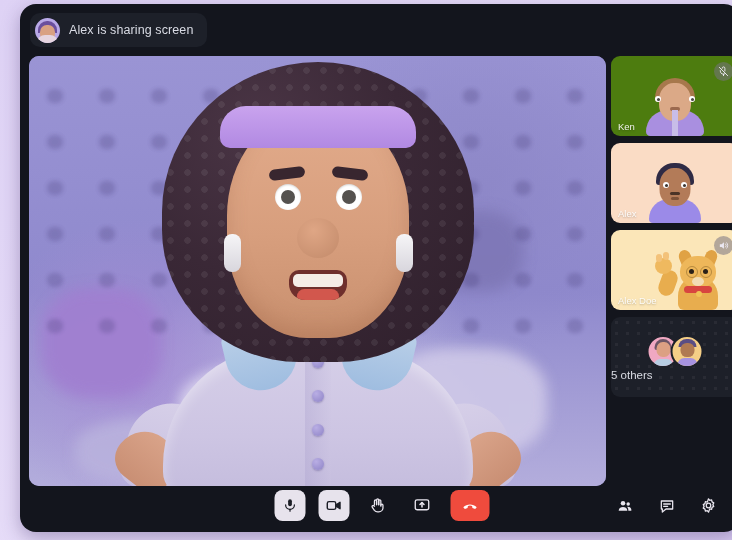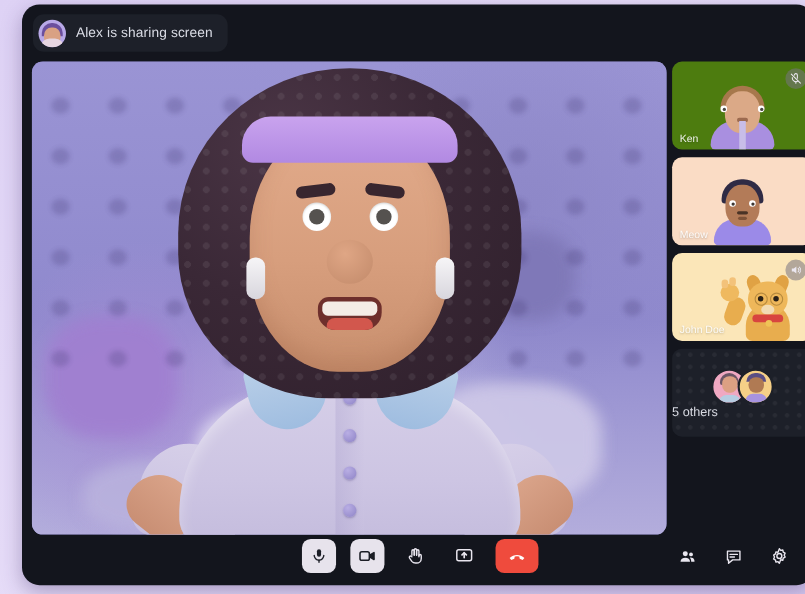--- a/index.html
+++ b/index.html
@@ -489,21 +489,21 @@
         <div class="mini-body" style="width:52px;height:24px;background:#9b8ae8;"></div>
         <div class="mini-hair" style="top:2px;width:38px;height:22px;border-radius:18px 18px 3px 3px;background:#2f2b45;"></div>
         <div class="mini-head" style="top:7px;width:31px;height:38px;background:#b37b58;"></div>
         <div style="position:absolute;left:19px;top:21px;width:6px;height:6px;border-radius:50%;background:#fff;"></div>
         <div style="position:absolute;left:20.5px;top:22.5px;width:3px;height:3px;border-radius:50%;background:#3c3632;"></div>
         <div style="position:absolute;left:37px;top:21px;width:6px;height:6px;border-radius:50%;background:#fff;"></div>
         <div style="position:absolute;left:38.5px;top:22.5px;width:3px;height:3px;border-radius:50%;background:#3c3632;"></div>
         <div style="position:absolute;left:50%;top:31px;margin-left:-5px;width:10px;height:3px;border-radius:2px;background:#4a3326;"></div>
         <div style="position:absolute;left:50%;top:36px;margin-left:-4px;width:8px;height:3px;border-radius:2px;background:#7d5238;"></div>
       </div>
-      <span class="tile-name">Meow</span>
+      <span class="tile-name">Alex</span>
     </div>
 
     <div class="tile" style="top:174px;background:#fbe6b8;">
       <div class="mini-av" style="width:74px;height:66px;">
         <div style="position:absolute;left:40px;bottom:0;width:40px;height:34px;border-radius:20px 20px 6px 6px;background:#e8ad4e;"></div>
         <div style="position:absolute;left:41px;top:6px;width:12px;height:14px;border-radius:50% 50% 0 0;transform:rotate(-22deg);background:#e0a244;"></div>
         <div style="position:absolute;left:67px;top:6px;width:12px;height:14px;border-radius:50% 50% 0 0;transform:rotate(22deg);background:#e0a244;"></div>
         <div style="position:absolute;left:42px;top:12px;width:36px;height:32px;border-radius:48%;background:#eeb75a;"></div>
         <div style="position:absolute;left:48px;top:22px;width:10px;height:10px;border-radius:50%;border:1.4px solid #b78a3e;"></div>
         <div style="position:absolute;left:62px;top:22px;width:10px;height:10px;border-radius:50%;border:1.4px solid #b78a3e;"></div>
@@ -517,21 +517,21 @@
         <div style="position:absolute;left:18px;top:10px;width:6px;height:8px;border-radius:4px;background:#f3c27a;"></div>
         <div style="position:absolute;left:25px;top:8px;width:6px;height:8px;border-radius:4px;background:#f3c27a;"></div>
       </div>
       <div class="tile-badge">
         <svg width="11" height="11" viewBox="0 0 24 24" fill="#ebe7f0">
           <path d="M4 9v6h4l5 4V5L8 9H4z"></path>
           <path d="M16.5 8.5a5 5 0 0 1 0 7" fill="none" stroke="#ebe7f0" stroke-width="2" stroke-linecap="round"></path>
           <path d="M19 6a8.5 8.5 0 0 1 0 12" fill="none" stroke="#ebe7f0" stroke-width="2" stroke-linecap="round"></path>
         </svg>
       </div>
-      <span class="tile-name">John Doe</span>
+      <span class="tile-name">Alex Doe</span>
     </div>
 
     <div class="tile" id="tile-others" style="top:261px;height:80px;">
       <div class="dots"></div>
       <div id="others-avatars">
         <div class="others-av" style="background:#f0a8c2;">
           <div style="position:absolute;left:50%;top:2px;width:17px;height:11px;margin-left:-8.5px;border-radius:9px 9px 2px 2px;background:#6c5566;"></div>
           <div style="position:absolute;left:50%;top:5px;width:14px;height:15px;margin-left:-7px;border-radius:45%;background:#dca083;"></div>
           <div style="position:absolute;left:50%;bottom:0;width:20px;height:7px;margin-left:-10px;border-radius:7px 7px 0 0;background:#b7cde2;"></div>
         </div>

